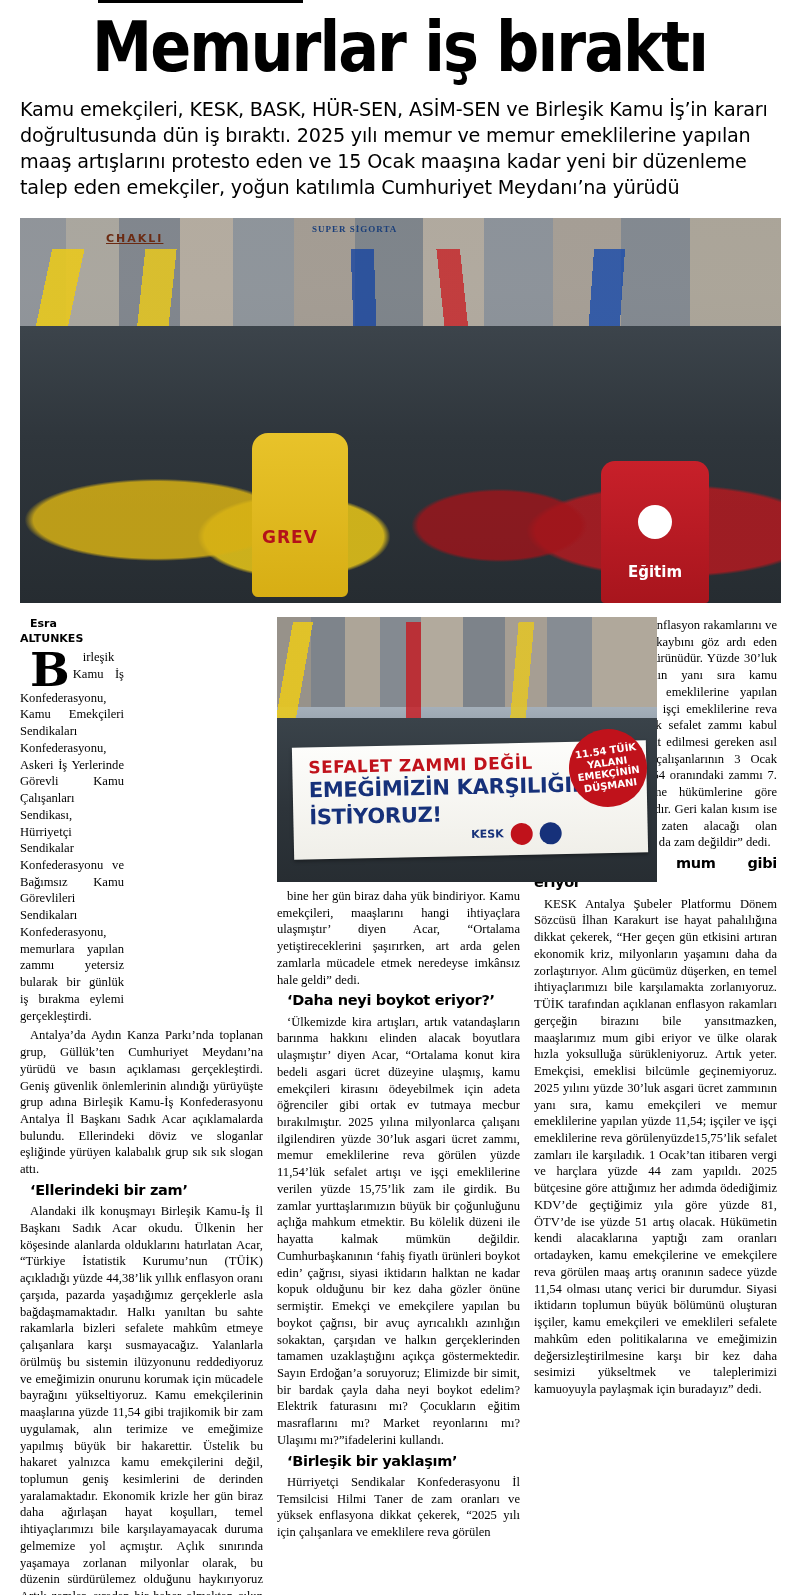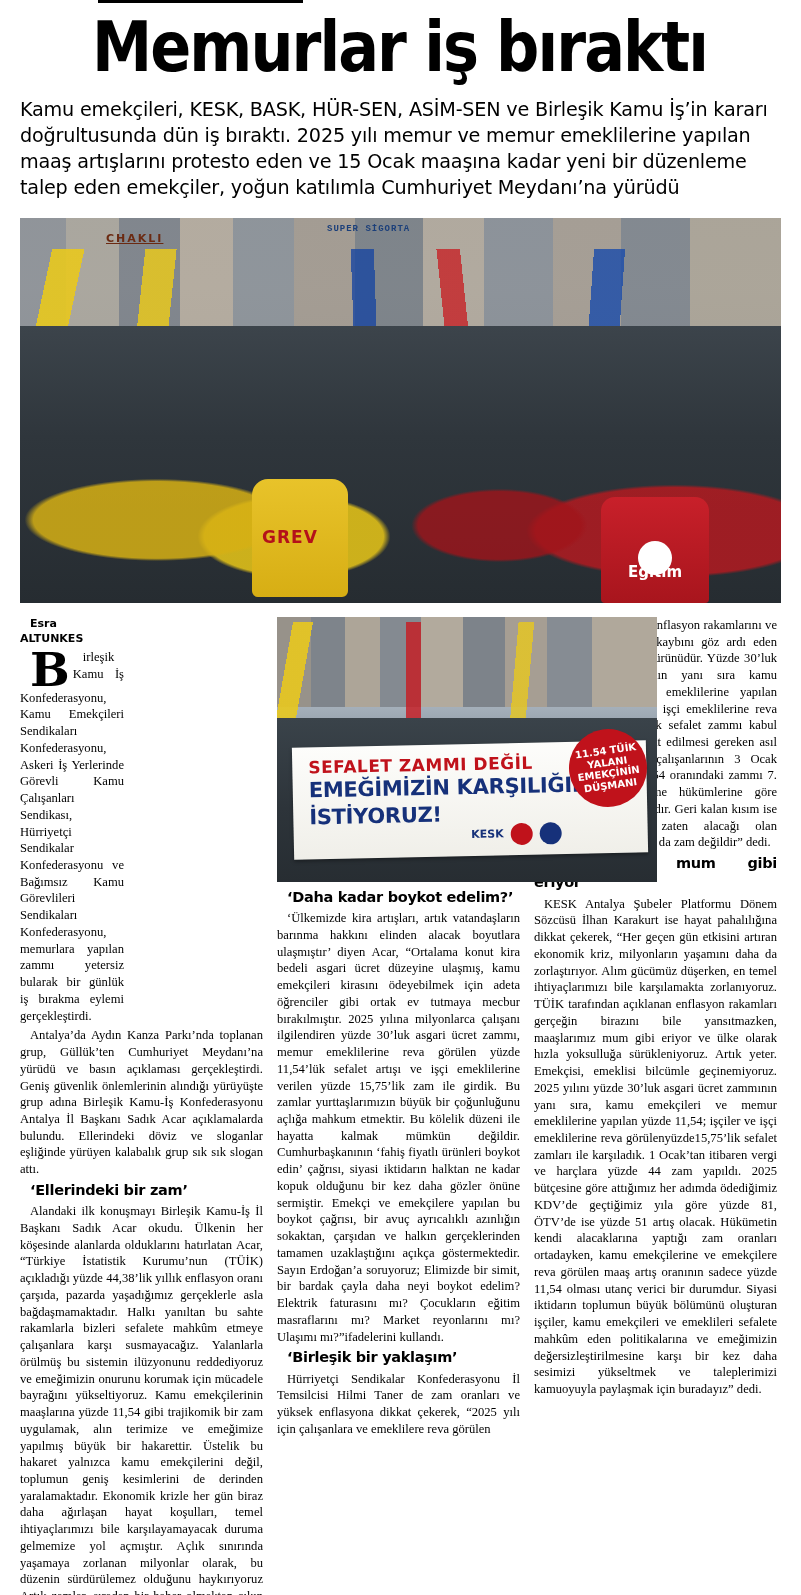--- a/index.html
+++ b/index.html
@@ -82,37 +82,37 @@
     position: absolute; left: 0; right: 0; top: 8%; height: 55%;
     background:
       linear-gradient(102deg, rgba(232,200,30,.0) 0 4%, rgba(232,200,30,.9) 4% 8%, rgba(0,0,0,0) 8% 13%),
       linear-gradient(96deg, rgba(232,200,30,.0) 0 16%, rgba(232,200,30,.85) 16% 20%, rgba(0,0,0,0) 20% 25%),
       linear-gradient(88deg, rgba(25,70,160,.0) 0 44%, rgba(25,70,160,.8) 44% 47%, rgba(0,0,0,0) 47% 52%),
       linear-gradient(84deg, rgba(200,25,30,.0) 0 56%, rgba(200,25,30,.75) 56% 59%, rgba(0,0,0,0) 59% 64%),
       linear-gradient(94deg, rgba(25,75,170,.0) 0 74%, rgba(25,75,170,.8) 74% 78%, rgba(0,0,0,0) 78% 83%);
   }
   .hero-vest {
     position: absolute;
-    width: 96px; height: 118px;
+    width: 96px; height: 164px;
     left: 232px; bottom: 6px;
     background: linear-gradient(#e8c32a, #d7ae14);
     border-radius: 16px 16px 6px 6px;
     margin-top: 20px;
   }
   .hero-vest .vest-text {
     position: absolute;
     bottom: 50px; left: 10px;
     font-family: "DejaVu Sans", sans-serif;
     font-weight: 700; font-size: 17px;
     color: #b4121a;
     letter-spacing: 1px;
   }
   .hero-redvest {
     position: absolute;
-    width: 108px; height: 106px;
+    width: 108px; height: 142px;
     right: 72px; bottom: 0px;
     background: linear-gradient(#c8202a, #a8151d);
     border-radius: 14px 14px 4px 4px;
   }
   .hero-redvest .vest-text {
     position: absolute;
     bottom: 22px; left: 50%;
     transform: translateX(-50%);
     font-family: "DejaVu Sans", sans-serif;
     font-weight: 700; font-size: 15px;
@@ -131,22 +131,22 @@
     top: 14px; left: 86px;
     font-family: "DejaVu Sans", sans-serif;
     font-weight: 700;
     font-size: 11px;
     color: #6b2a12;
     letter-spacing: 2px;
     text-decoration: underline;
   }
   .hero-shop2 {
     position: absolute;
-    top: 6px; left: 307px;
-    font-family: Liberation Mono, monospace;
+    top: 6px; left: 292px;
+    font-family: Liberation Serif, serif;
     font-weight: 700;
     font-size: 9px;
     color: #1b3f7a;
     letter-spacing: 1px;
   }
 
   .body-wrap {
     margin: 14px 20px 20px 20px;
     display: flex;
     gap: 14px;
@@ -340,21 +340,22 @@
           <div class="banner-l2">EMEĞİMİZİN KARŞILIĞINI</div>
           <div class="banner-l3">İSTİYORUZ!</div>
           <div class="banner-logos">
             <span class="lg">KESK</span>
             <span class="dot-red"></span>
             <span class="dot-blue"></span>
           </div>
         </div>
         <div class="sticker">11.54 TÜİK YALANI EMEKÇİNİN DÜŞMANI</div>
       </div>
-      <p class="subhead">‘Daha kadar boykot edelim?’</p>
+      <p>bine her gün biraz daha yük bindiriyor. Kamu emekçileri, maaşlarını hangi ihtiyaçlara ulaşmıştır’ diyen Acar, “Ortalama yetiştireceklerini şaşırırken, art arda gelen zamlarla mücadele etmek neredeyse imkânsız hale geldi” dedi.</p>
+      <p class="subhead">‘Daha neyi boykot eriyor?’</p>
       <p>‘Ülkemizde kira artışları, artık vatandaşların barınma hakkını elinden alacak boyutlara ulaşmıştır’ diyen Acar, “Ortalama konut kira bedeli asgari ücret düzeyine ulaşmış, kamu emekçileri kirasını ödeyebilmek için adeta öğrenciler gibi ortak ev tutmaya mecbur bırakılmıştır. 2025 yılına milyonlarca çalışanı ilgilendiren yüzde 30’luk asgari ücret zammı, memur emeklilerine reva görülen yüzde 11,54’lük sefalet artışı ve işçi emeklilerine verilen yüzde 15,75’lik zam ile girdik. Bu zamlar yurttaşlarımızın büyük bir çoğunluğunu açlığa mahkum etmektir. Bu kölelik düzeni ile hayatta kalmak mümkün değildir. Cumhurbaşkanının ‘fahiş fiyatlı ürünleri boykot edin’ çağrısı, siyasi iktidarın halktan ne kadar kopuk olduğunu bir kez daha gözler önüne sermiştir. Emekçi ve emekçilere yapılan bu boykot çağrısı, bir avuç ayrıcalıklı azınlığın sokaktan, çarşıdan ve halkın gerçeklerinden tamamen uzaklaştığını açıkça göstermektedir. Sayın Erdoğan’a soruyoruz; Elimizde bir simit, bir bardak çayla daha neyi boykot edelim? Elektrik faturasını mı? Çocukların eğitim masraflarını mı? Market reyonlarını mı? Ulaşımı mı?”ifadelerini kullandı.</p>
       <p class="subhead">‘Birleşik bir yaklaşım’</p>
       <p>Hürriyetçi Sendikalar Konfederasyonu İl Temsilcisi Hilmi Taner de zam oranları ve yüksek enflasyona dikkat çekerek, “2025 yılı için çalışanlara ve emeklilere reva görülen</p>
     </div>
 
     <div class="col">
       <p>zam oranları, gerçek enflasyon rakamlarını ve halkımızın alım gücü kaybını göz ardı eden marazlı bir yaklaşımın ürünüdür. Yüzde 30’luk asgari ücret zammının yanı sıra kamu çalışanları ve memur emeklilerine yapılan yüzde 11,54; işçiler ve işçi emeklilerine reva görülen yüzde 15,75’lik sefalet zammı kabul edilemez. Burada dikkat edilmesi gereken asıl durum şudur; kamu çalışanlarının 3 Ocak tarihinde belli olan 11,54 oranındaki zammı 7. Dönem toplu sözleşme hükümlerine göre aslında sadece yüzde 6’dır. Geri kalan kısım ise kamu çalışanlarının zaten alacağı olan enflasyon farkıdır ki, bu da zam değildir” dedi.</p>
       <p class="subhead">‘Maaşlarımız mum gibi eriyor’</p>
       <p>KESK Antalya Şubeler Platformu Dönem Sözcüsü İlhan Karakurt ise hayat pahalılığına dikkat çekerek, “Her geçen gün etkisini artıran ekonomik kriz, milyonların yaşamını daha da zorlaştırıyor. Alım gücümüz düşerken, en temel ihtiyaçlarımızı bile karşılamakta zorlanıyoruz. TÜİK tarafından açıklanan enflasyon rakamları gerçeğin birazını bile yansıtmazken, maaşlarımız mum gibi eriyor ve ülke olarak hızla yoksulluğa sürükleniyoruz. Artık yeter. Emekçisi, emeklisi bilcümle geçinemiyoruz. 2025 yılını yüzde 30’luk asgari ücret zammının yanı sıra, kamu emekçileri ve memur emeklilerine yapılan yüzde 11,54; işçiler ve işçi emeklilerine reva görülenyüzde15,75’lik sefalet zamları ile karşıladık. 1 Ocak’tan itibaren vergi ve harçlara yüzde 44 zam yapıldı. 2025 bütçesine göre attığımız her adımda ödediğimiz KDV’de geçtiğimiz yıla göre yüzde 81, ÖTV’de ise yüzde 51 artış olacak. Hükümetin kendi alacaklarına yaptığı zam oranları ortadayken, kamu emekçilerine ve emekçilere reva görülen maaş artış oranının sadece yüzde 11,54 olması utanç verici bir durumdur. Siyasi iktidarın toplumun büyük bölümünü oluşturan işçiler, kamu emekçileri ve emeklileri sefalete mahkûm eden politikalarına ve emeğimizin değersizleştirilmesine karşı bir kez daha sesimizi yükseltmek ve taleplerimizi kamuoyuyla paylaşmak için buradayız” dedi.</p>
     </div>

